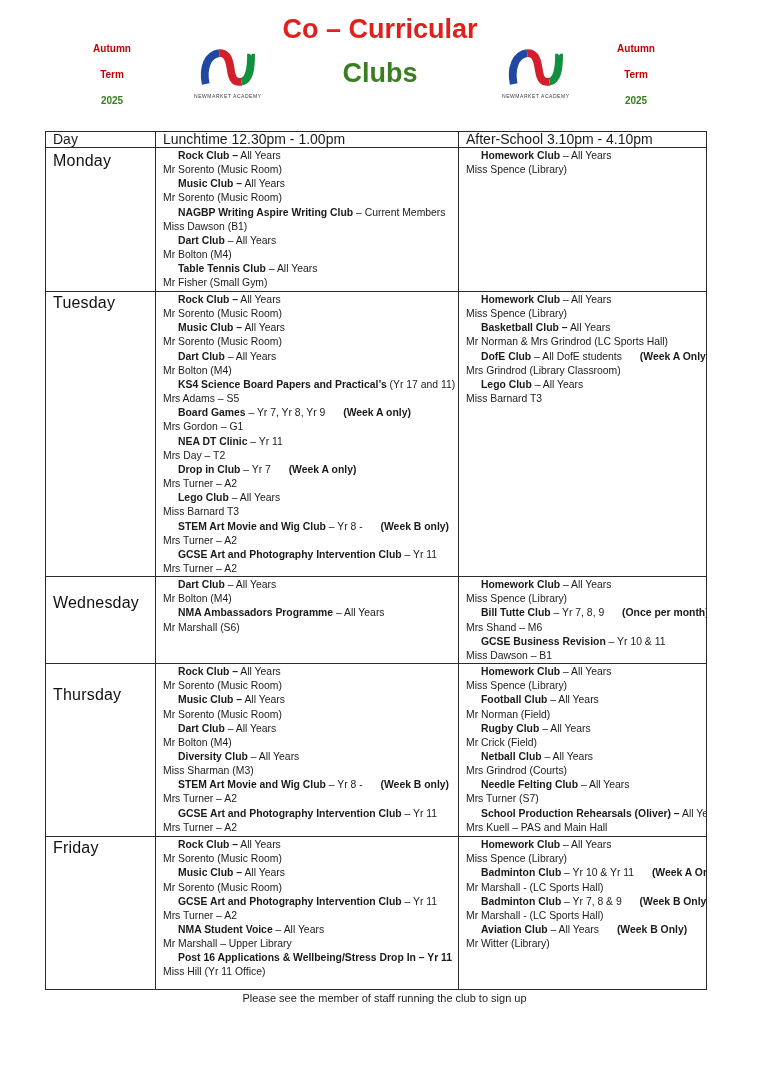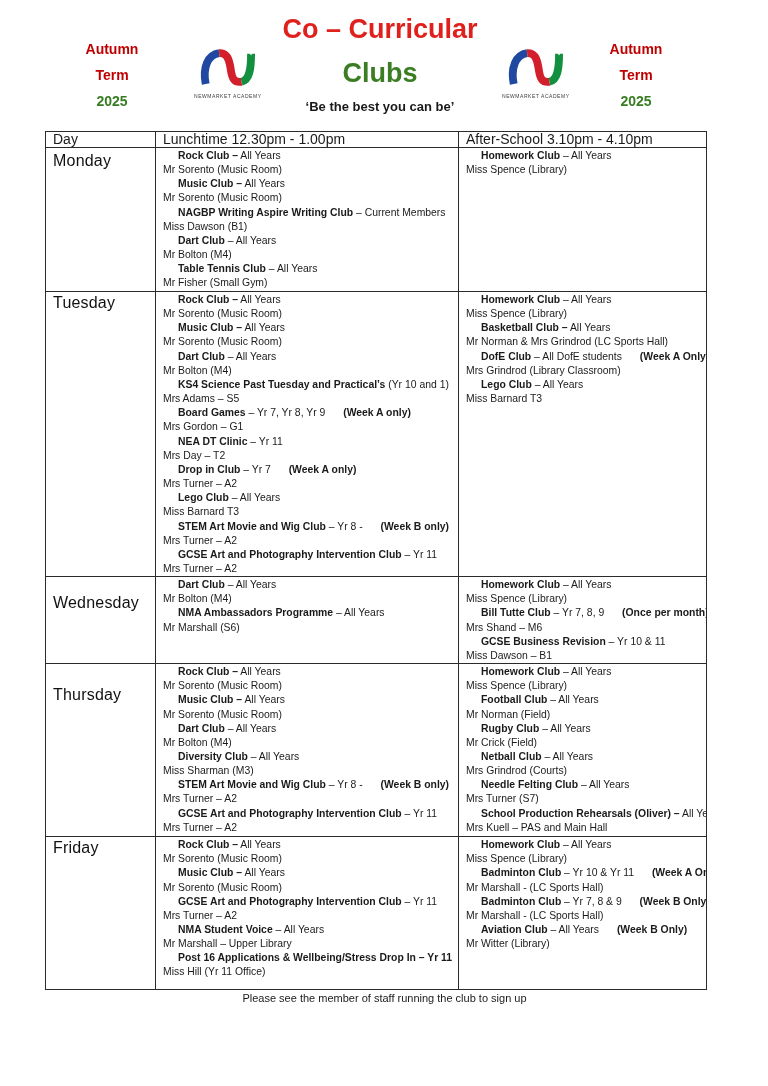--- a/index.html
+++ b/index.html
@@ -1,21 +1,21 @@
 <!DOCTYPE html>
 <html style="--title-red: #e0201c; --title-green: #3a7d22; --term-red: #c00000; --term-green: #377d22; --logo-blue: #2148a0; --logo-red: #d31f2b; --logo-green: #12903f;"><head>
 <meta charset="utf-8">
 <style>
   html,body{margin:0;padding:0;background:#ffffff;}
   .page{position:relative;width:768px;height:1086px;background:#ffffff;
         font-family:"Liberation Sans",sans-serif;color:#1a1a1a;overflow:hidden;}
 
   
   .term-block{position:absolute;width:112px;text-align:center;font-weight:bold;
-              font-size:14px;line-height:26px;}
+              font-size:10px;line-height:26px;}
   .term-block .red{color:var(--term-red,#c00000);}
   .term-block .green{color:var(--term-green,#377d22);}
   .term-left{left:56px;top:36px;}
   .term-right{left:580px;top:36px;}
 
   .logo{position:absolute;width:66px;text-align:center;}
   .logo-left{left:194px;top:48px;}
   .logo-right{left:502px;top:48px;}
   .logo svg{display:block;margin:0 auto;}
   .logo-caption{font-size:5px;letter-spacing:0.55px;color:#3c3c3c;margin-top:1px;white-space:nowrap;}
@@ -68,21 +68,20 @@
       <path d="M36,9 C52,7 55,26 57,40 C59,54 63,62 76,60" stroke="#d31f2b" stroke-width="14" fill="none"></path>
       <path d="M76,60 C90,57 93,38 93,10" stroke="#12903f" stroke-width="14" fill="none"></path>
       <polygon points="85,0 100,0 93,13" fill="#ffffff"></polygon>
     </svg>
     <div class="logo-caption">NEWMARKET ACADEMY</div>
   </div>
 
   <div class="title-block">
     <div class="title-line1">Co – Curricular</div>
     <div class="title-line2">Clubs</div>
-    <div class="tagline">‘Be the best you can be’</div>
   </div>
 
   <div class="logo logo-right">
     <svg viewBox="0 0 100 78" width="56" height="44">
       <path d="M12,64 C6,34 16,12 36,9" stroke="#2148a0" stroke-width="14" fill="none"></path>
       <path d="M36,9 C52,7 55,26 57,40 C59,54 63,62 76,60" stroke="#d31f2b" stroke-width="14" fill="none"></path>
       <path d="M76,60 C90,57 93,38 93,10" stroke="#12903f" stroke-width="14" fill="none"></path>
       <polygon points="85,0 100,0 93,13" fill="#ffffff"></polygon>
     </svg>
     <div class="logo-caption">NEWMARKET ACADEMY</div>
@@ -129,21 +128,21 @@
         </tr>
         <tr class="r1">
           <td class="day-cell"><span>Tuesday</span></td>
           <td class="club-cell">
             <div class="line"><span class="bold">Rock Club –</span><span> All Years</span></div>
             <div class="line"><span>Mr Sorento (Music Room)</span></div>
             <div class="line"><span class="bold">Music Club –</span><span> All Years</span></div>
             <div class="line"><span>Mr Sorento (Music Room)</span></div>
             <div class="line"><span class="bold">Dart Club</span><span> – All Years</span></div>
             <div class="line"><span>Mr Bolton (M4)</span></div>
-            <div class="line"><span class="bold">KS4 Science Past Tuesday and Practical’s</span><span> (Yr 10 and 1)</span></div>
+            <div class="line"><span class="bold">KS4 Science Board Papers and Practical’s</span><span> (Yr 17 and 11)</span></div>
             <div class="line"><span>Mrs Adams – S5</span></div>
             <div class="line"><span class="bold">Board Games</span><span> – Yr 7, Yr 8, Yr 9 </span><span class="bold">(Week A only)</span></div>
             <div class="line"><span>Mrs Gordon – G1</span></div>
             <div class="line"><span class="bold">NEA DT Clinic</span><span> – Yr 11</span></div>
             <div class="line"><span>Mrs Day – T2</span></div>
             <div class="line"><span class="bold">Drop in Club</span><span> – Yr 7 </span><span class="bold">(Week A only)</span></div>
             <div class="line"><span>Mrs Turner – A2</span></div>
             <div class="line"><span class="bold">Lego Club</span><span> – All Years</span></div>
             <div class="line"><span>Miss Barnard T3</span></div>
             <div class="line"><span class="bold">STEM Art Movie and Wig Club</span><span> – Yr 8 -  </span><span class="bold">(Week B only)</span></div>

